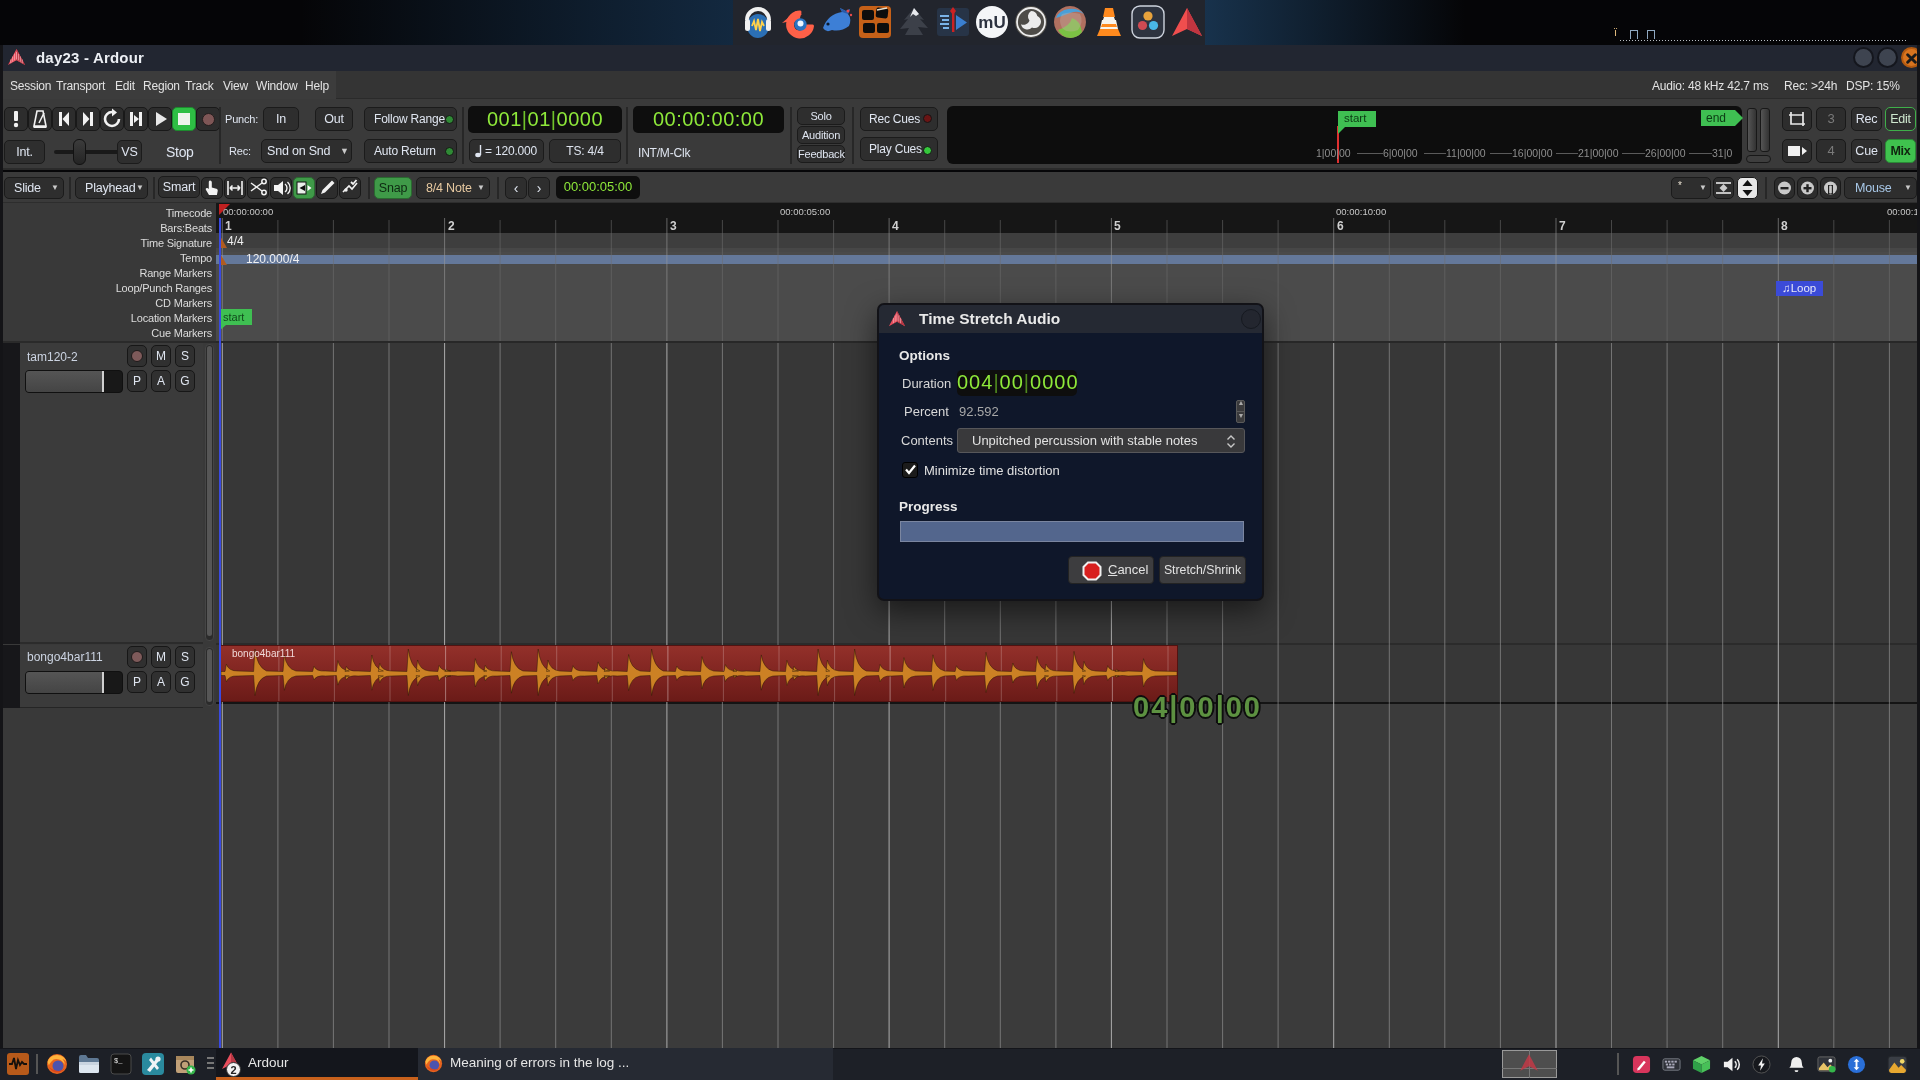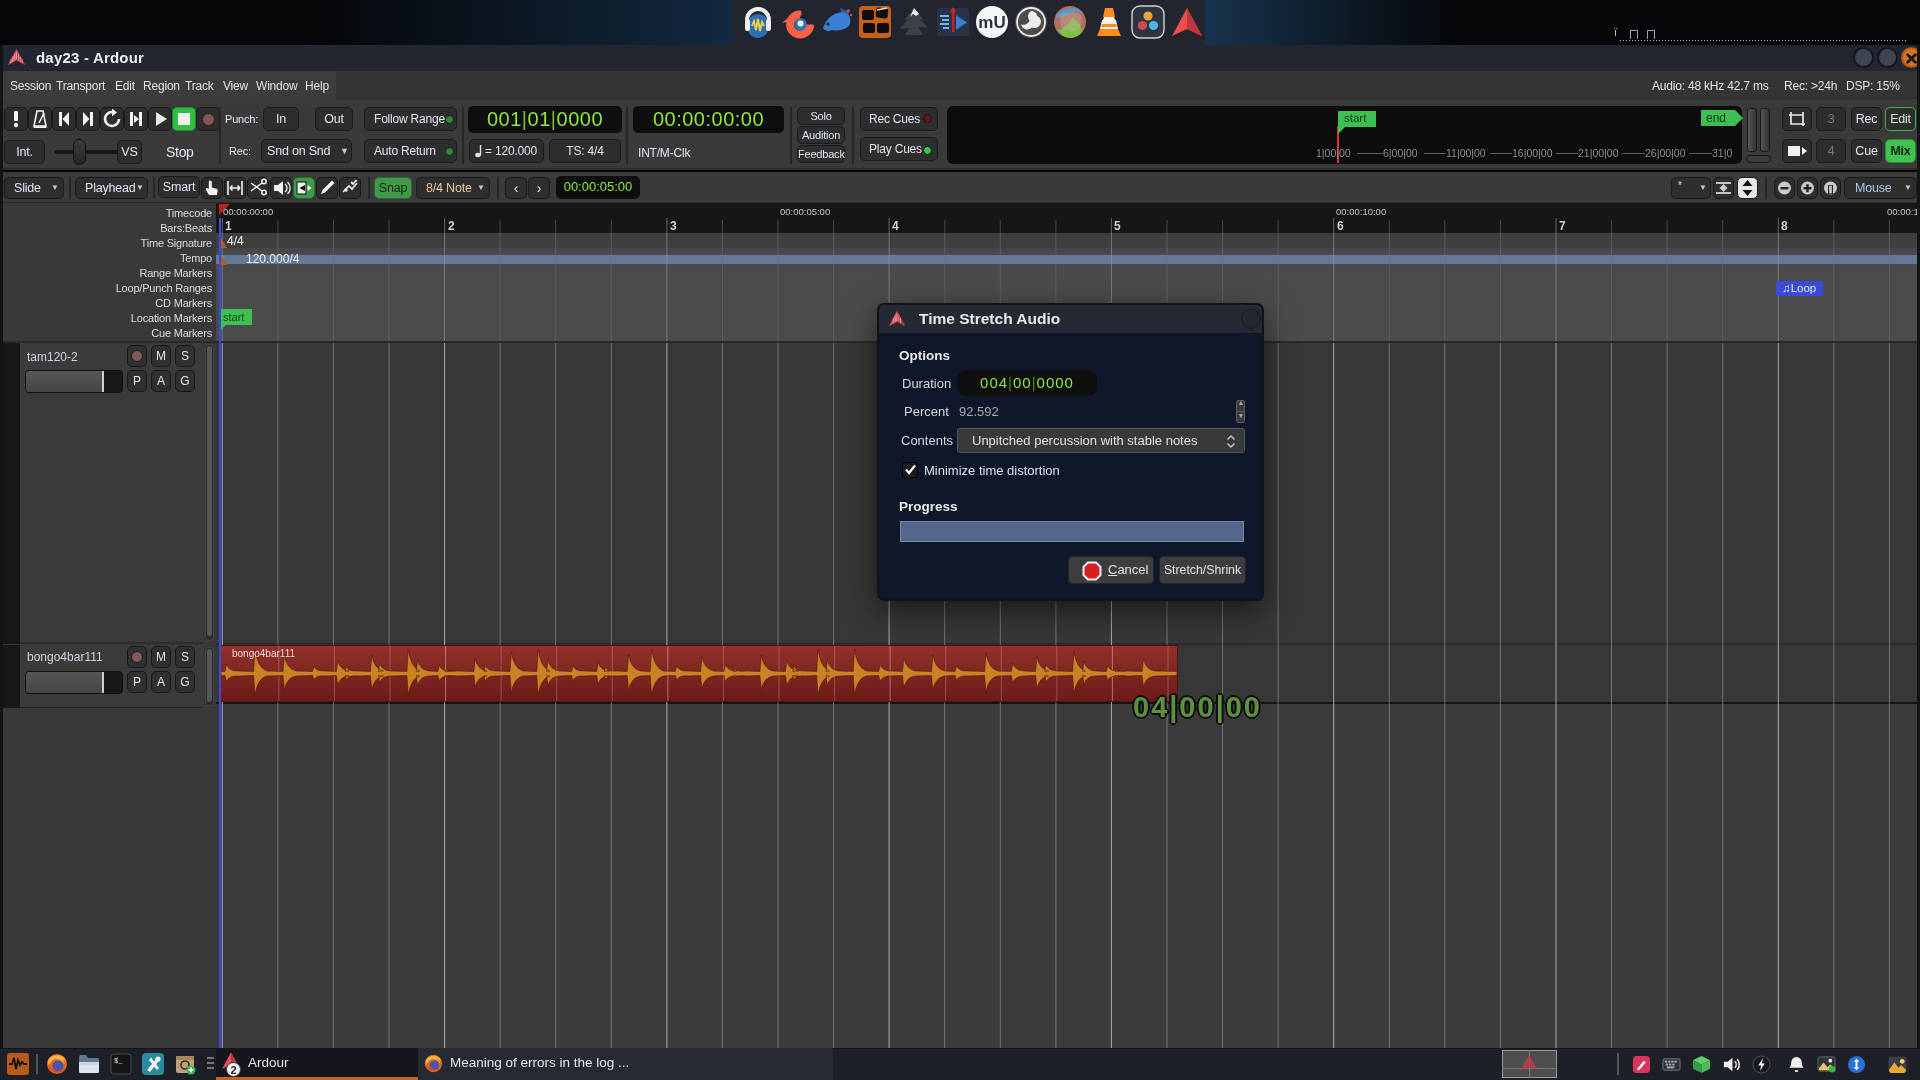--- a/index.html
+++ b/index.html
@@ -610,21 +610,21 @@
           <line x1="8" y1="6" x2="8" y2="13"></line>
           <line x1="6" y1="9" x2="6" y2="14.5"></line>
           <line x1="12" y1="6" x2="12" y2="13"></line>
           <line x1="14" y1="9" x2="14" y2="14.5"></line>
         </g>
       </svg>
     <span class="abs" style="left:40px;top:5px;font-size:15.5px;font-weight:bold;color:#e9e9e9;">Time Stretch Audio</span>
     <div class="abs" style="left:362px;top:4px;width:20px;height:20px;border-radius:50%;background:#23262f;border:1px solid #161920;"></div>
     <span class="abs" style="left:20px;top:43px;font-size:13.5px;font-weight:bold;color:#e8e8e8;">Options</span>
     <span class="abs" style="left:23px;top:71px;font-size:13px;color:#d8d8d8;">Duration</span>
-    <div class="clock" style="left:78px;top:65px;width:140px;height:26px;font-size:15px;line-height:25px;letter-spacing:1px;position:absolute;border-radius:9px;">004<span style="color:#4f8a1e">|</span>00<span style="color:#4f8a1e">|</span>0000</div>
+    <div class="clock" style="left:78px;top:65px;width:120px;height:26px;font-size:20px;line-height:25px;letter-spacing:1px;position:absolute;">004<span style="color:#4f8a1e">|</span>00<span style="color:#4f8a1e">|</span>0000</div>
     <span class="abs" style="left:25px;top:99px;font-size:13px;color:#d8d8d8;">Percent</span>
     <span class="abs" style="left:80px;top:99px;font-size:13px;color:#a8a8a8;">92.592</span>
     <div class="abs" style="left:357px;top:95px;width:9px;height:23px;background:#3a3a3c;border:1px solid #5a5a5a;border-radius:2px;"></div>
     <div class="abs" style="left:357px;top:106px;width:9px;height:1px;background:#5a5a5a;"></div>
     <span class="abs" style="left:358.5px;top:94px;font-size:7px;color:#aaa;">▲</span>
     <span class="abs" style="left:358.5px;top:107px;font-size:7px;color:#aaa;">▼</span>
     <span class="abs" style="left:22px;top:128px;font-size:13px;color:#d8d8d8;">Contents</span>
     <div class="abs" style="left:78px;top:123px;width:288px;height:25px;background:#39393b;border:1px solid #57575a;border-radius:3px;">
       <span class="abs" style="left:14px;top:4px;font-size:13px;color:#e2e2e2;">Unpitched percussion with stable notes</span>
       <svg class="abs" style="left:268px;top:5px;width:10px;height:15px" viewBox="0 0 10 15">

